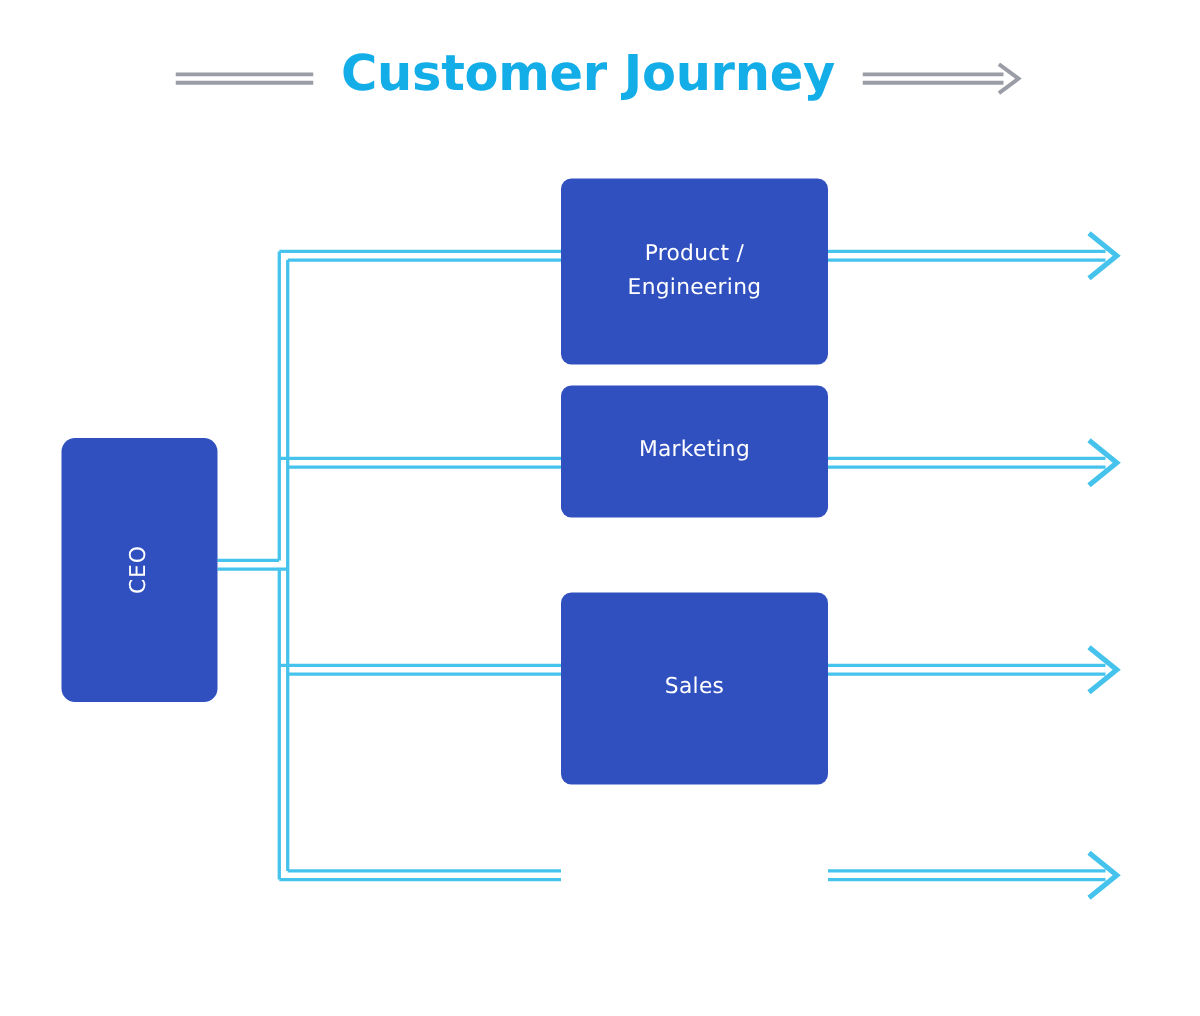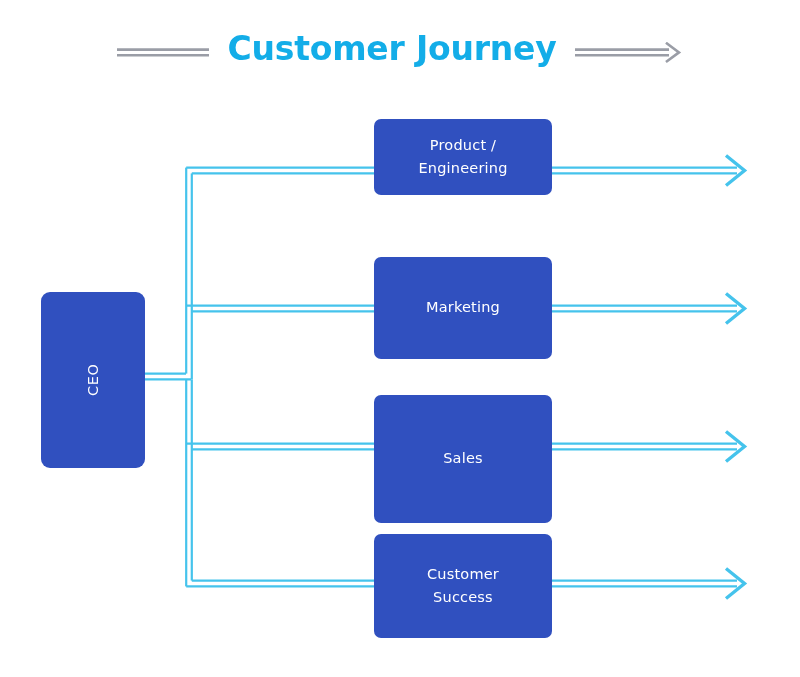--- a/index.html
+++ b/index.html
@@ -57,22 +57,22 @@
     width:104px; height:176px;
     border-radius:9px;
   }
   .node-ceo .vtext{
     transform:rotate(-90deg);
     white-space:nowrap;
     font-size:14.5px;
     letter-spacing:0.6px;
   }
   .node-dept{ left:374px; width:178px; }
-  .n0{ top:119px;  height:76px; }
-  .n1{ top:257px;  height:102px; }
+  .n0{ top:119px;  height:124px; }
+  .n1{ top:257px;  height:88px; }
   .n2{ top:395px;  height:128px; }
   .n3{ top:534px;  height:104px; }
   .node-label{white-space:pre-line;}
 
   
   #wires{position:absolute;left:0;top:0;width:800px;height:677px;z-index:1;}
 </style>
 </head>
 <body>
 
@@ -169,18 +169,14 @@
   </div>
 
   <div class="node node-dept n1">
     <span class="node-label">Marketing</span>
   </div>
 
   <div class="node node-dept n2">
     <span class="node-label">Sales</span>
   </div>
 
-  <div class="node node-dept n3">
-    <span class="node-label">Customer
-Success</span>
-  </div>
 
 </div>
 
 </body></html>

